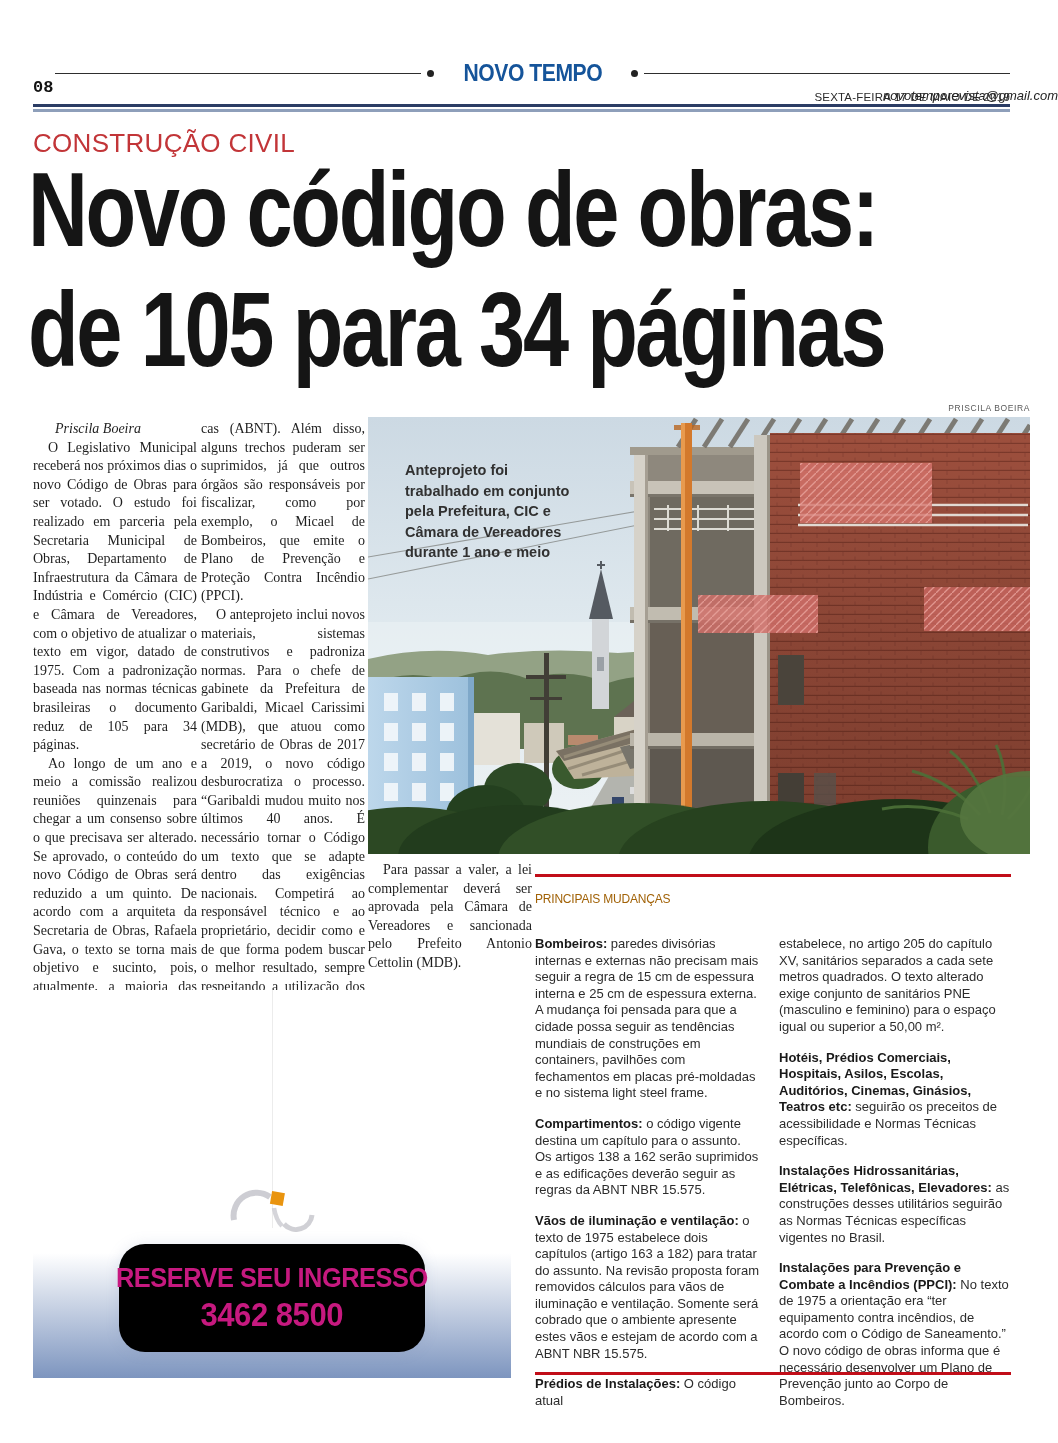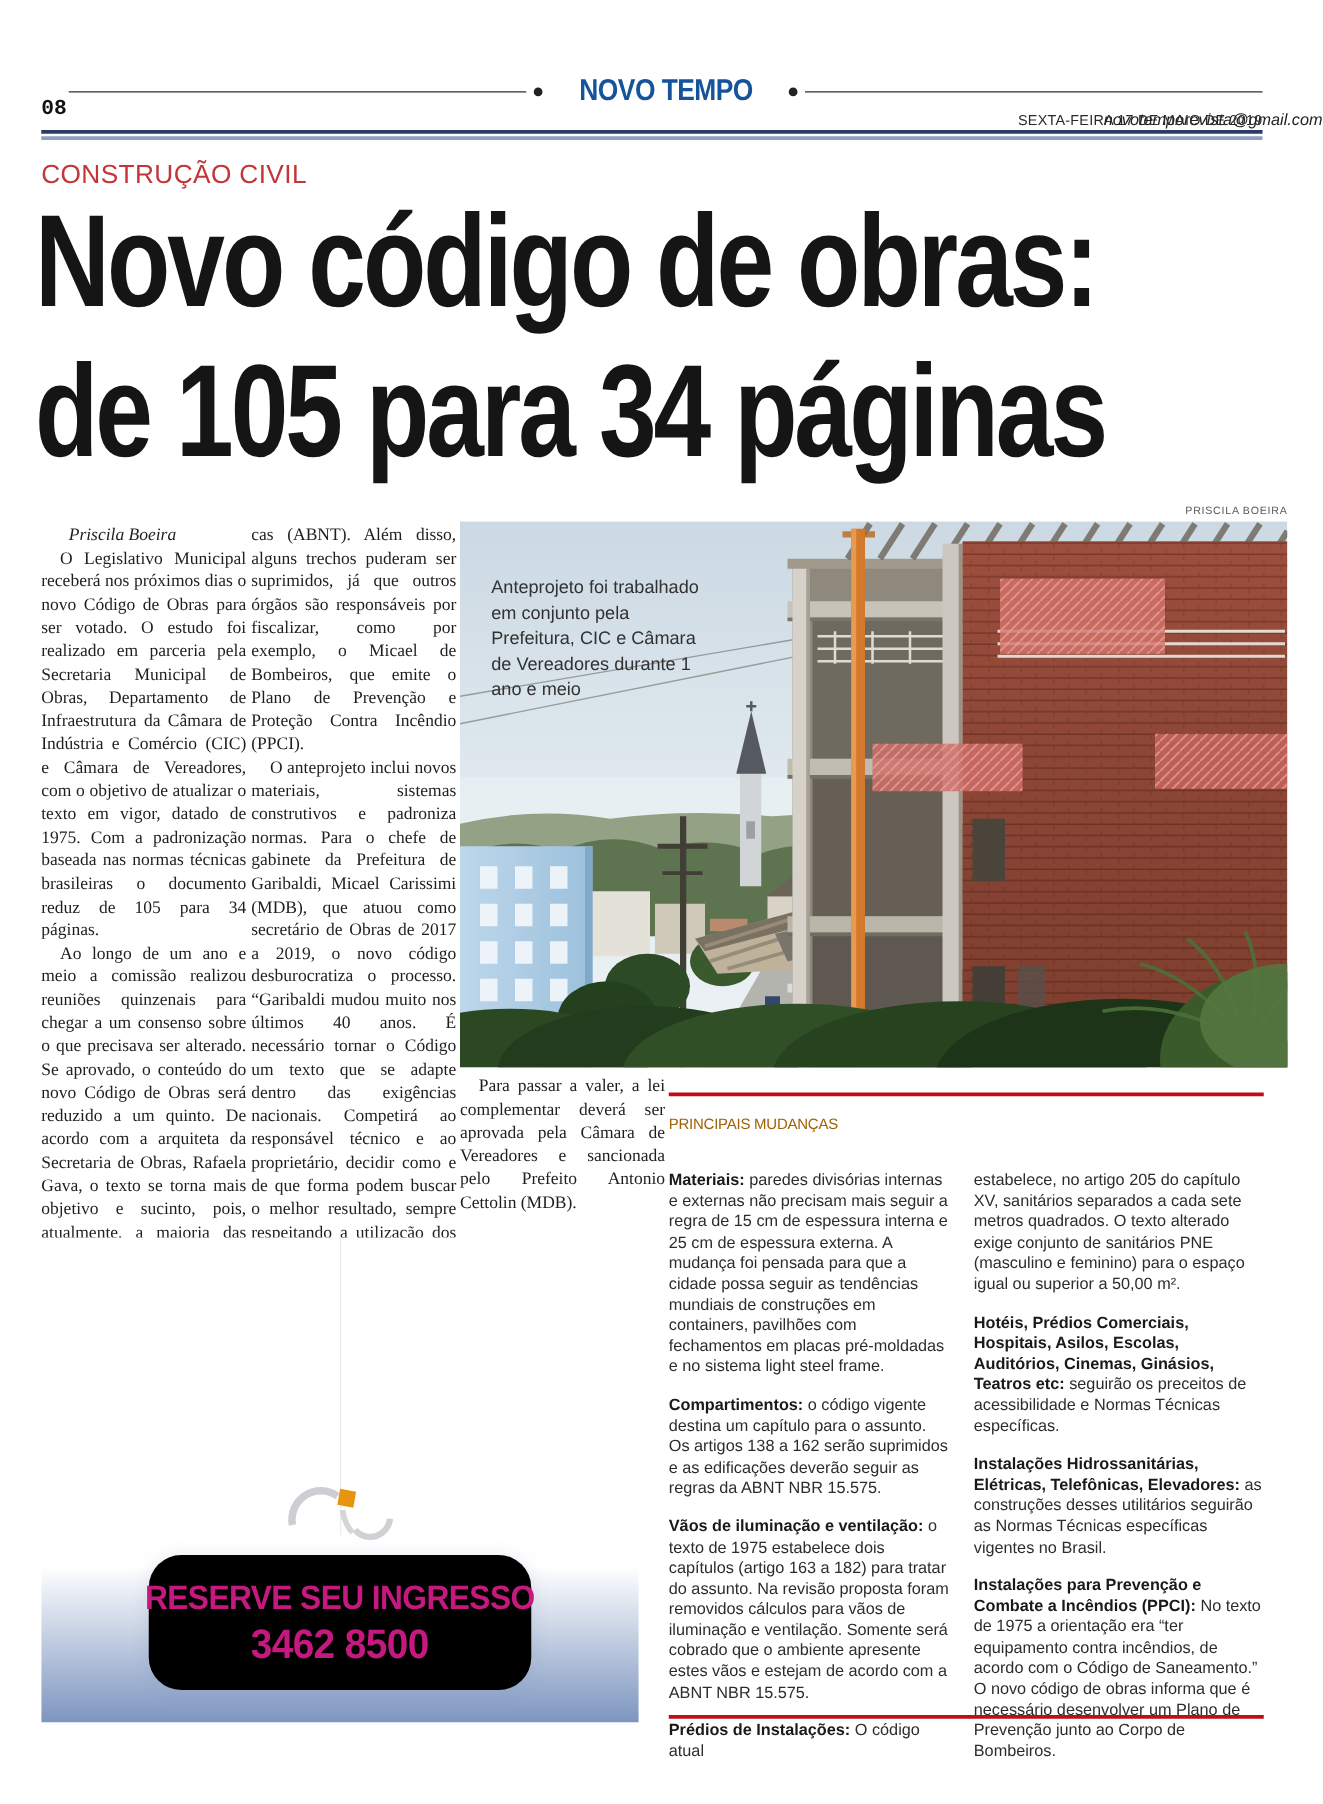--- a/index.html
+++ b/index.html
@@ -13,42 +13,42 @@
   .mast-title{font-weight:bold;font-size:24px;color:#15549a;letter-spacing:-.5px;
               transform:scaleX(.88);white-space:nowrap;padding:0 14px;}
   .page-num{position:absolute;left:33px;top:78px;font-weight:bold;font-size:17px;color:#111;font-family:Liberation Mono, monospace;}
   .mast-email{position:absolute;left:0;right:0;top:88px;text-align:right;font-style:italic;
               font-size:13px;color:#222;}
   .mast-date{position:absolute;right:48px;top:91px;font-size:11.5px;color:#2a2a2a;letter-spacing:.2px;text-align:right;}
   .rule-navy{position:absolute;left:33px;width:977px;top:104px;height:3px;background:#2b3c64;}
   .rule-steel{position:absolute;left:33px;width:977px;top:109px;height:3px;background:#8e9fba;}
 
   
-  .section-label{position:absolute;left:33px;top:128px;font-size:21px;color:#c23538;letter-spacing:.3px;}
+  .section-label{position:absolute;left:33px;top:128px;font-size:26px;color:#c23538;letter-spacing:.3px;}
   .headline{position:absolute;left:28px;top:150px;font-weight:bold;color:#151515;}
   .headline div{font-size:105px;line-height:120px;letter-spacing:-3px;white-space:nowrap;
                 transform:scaleX(.79);transform-origin:0 50%;}
 
   
   .serif-col{position:absolute;font-family:"Liberation Serif",serif;}
   .serif-col p{margin:0;text-align:justify;font-size:14px;line-height:18.6px;color:#1e1e1e;}
   .serif-col p.indent{text-indent:15px;}
   .byline{font-family:"Liberation Serif",serif;font-style:italic;font-size:14.5px;color:#1e1e1e;
           text-indent:22px;margin:0 0 19px 0;}
   #col1{left:33px;top:420px;width:164px;}
   #col2{left:201px;top:420px;width:164px;}
   #col3{left:368px;top:861px;width:164px;}
 
   
   .photo-credit{position:absolute;left:368px;width:662px;top:403px;text-align:right;
                 font-size:8.5px;color:#595959;letter-spacing:.6px;}
   .photo{position:absolute;left:368px;top:417px;width:662px;height:437px;overflow:hidden;}
   .photo svg{display:block;}
-  .photo-caption{position:absolute;left:393px;top:460px;width:170px;font-size:14.5px;
-                 line-height:20.5px;color:#313131;}
+  .photo-caption{position:absolute;left:405px;top:460px;width:170px;font-size:14.5px;
+                 line-height:20.5px;color:#313131;font-weight:bold;}
 
   
   .changes-rule-top{position:absolute;left:535px;top:874px;width:476px;height:3px;background:#c10d18;}
   .changes-rule-bottom{position:absolute;left:535px;top:1372px;width:476px;height:3px;background:#c10d18;}
   .changes-title{position:absolute;left:535px;top:892px;font-weight:normal;font-size:12px;
                  color:#a16207;letter-spacing:-.2px;}
   .chg-col{position:absolute;top:936px;}
   #chgcol1{left:535px;width:224px;}
   #chgcol2{left:779px;width:232px;}
   .chg-col p{margin:0 0 14px 0;font-size:13px;line-height:16.6px;color:#2c2c2c;text-align:left;}
@@ -305,21 +305,21 @@
         <ellipse cx="662" cy="400" rx="70" ry="46" fill="#55763f" opacity=".9"></ellipse>
       </g>
     </svg>
   </div>
   <div class="photo-caption">Anteprojeto foi trabalhado em conjunto pela Prefeitura, CIC e Câmara de Vereadores durante 1 ano e meio</div>
 
   <div class="changes-rule-top"></div>
   <div class="changes-title">PRINCIPAIS MUDANÇAS</div>
   <div class="chg-col" id="chgcol1">
     <div>
-        <p><b>Materiais: </b>paredes divisórias internas e externas não precisam mais seguir a regra de 15 cm de espessura interna e 25 cm de espessura externa. A mudança foi pensada para que a cidade possa seguir as tendências mundiais de construções em containers, pavilhões com fechamentos em placas pré-moldadas e no sistema light steel frame.</p>
+        <p><b>Bombeiros: </b>paredes divisórias internas e externas não precisam mais seguir a regra de 15 cm de espessura interna e 25 cm de espessura externa. A mudança foi pensada para que a cidade possa seguir as tendências mundiais de construções em containers, pavilhões com fechamentos em placas pré-moldadas e no sistema light steel frame.</p>
         <p><b>Compartimentos: </b>o código vigente destina um capítulo para o assunto. Os artigos 138 a 162 serão suprimidos e as edificações deverão seguir as regras da ABNT NBR 15.575.</p>
         <p><b>Vãos de iluminação e ventilação: </b>o texto de 1975 estabelece dois capítulos (artigo 163 a 182) para tratar do assunto. Na revisão proposta foram removidos cálculos para vãos de iluminação e ventilação. Somente será cobrado que o ambiente apresente estes vãos e estejam de acordo com a ABNT NBR 15.575.</p>
         <p><b>Prédios de Instalações: </b>O código atual</p>
       </div>
   </div>
   <div class="chg-col" id="chgcol2">
     <div>
         <p>estabelece, no artigo 205 do capítulo XV, sanitários separados a cada sete metros quadrados. O texto alterado exige conjunto de sanitários PNE (masculino e feminino) para o espaço igual ou superior a 50,00 m².</p>
         <p><b>Hotéis, Prédios Comerciais, Hospitais, Asilos, Escolas, Auditórios, Cinemas, Ginásios, Teatros etc: </b>seguirão os preceitos de acessibilidade e Normas Técnicas específicas.</p>
         <p><b>Instalações Hidrossanitárias, Elétricas, Telefônicas, Elevadores: </b>as construções desses utilitários seguirão as Normas Técnicas específicas vigentes no Brasil.</p>

